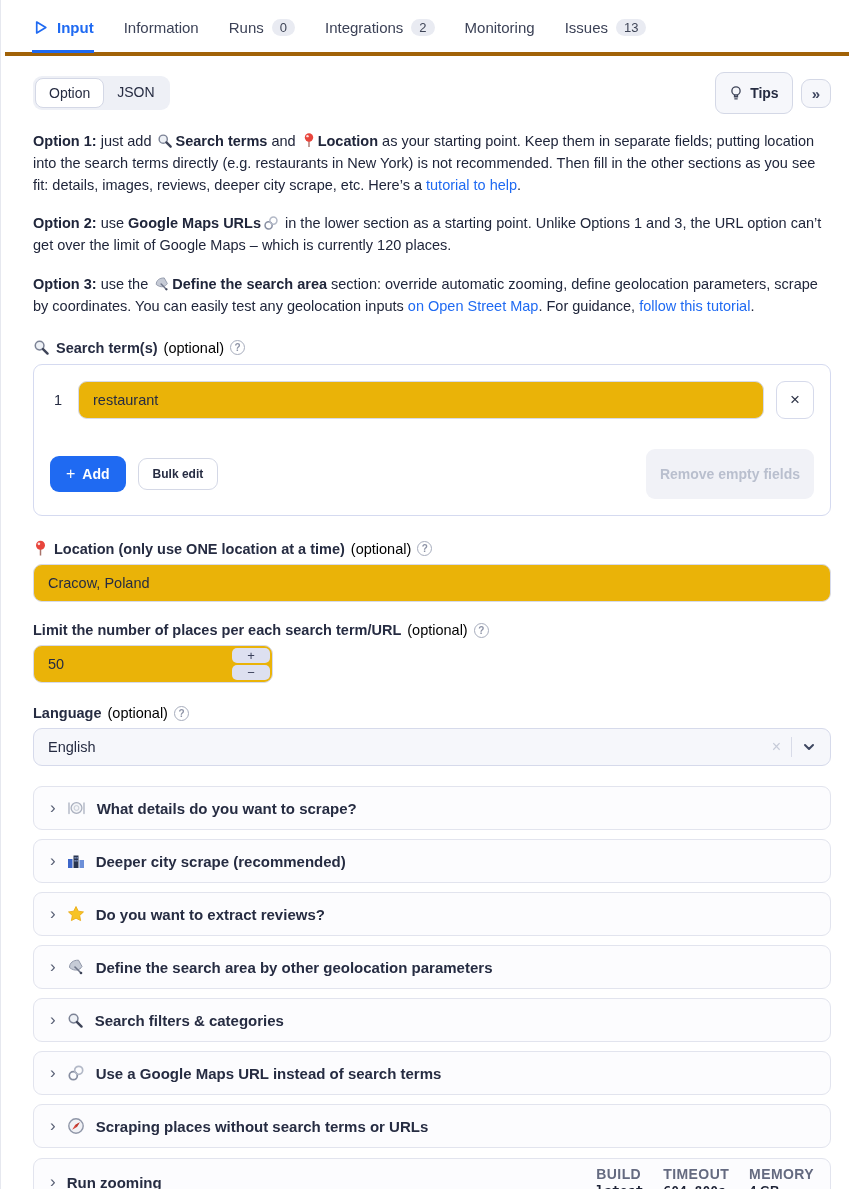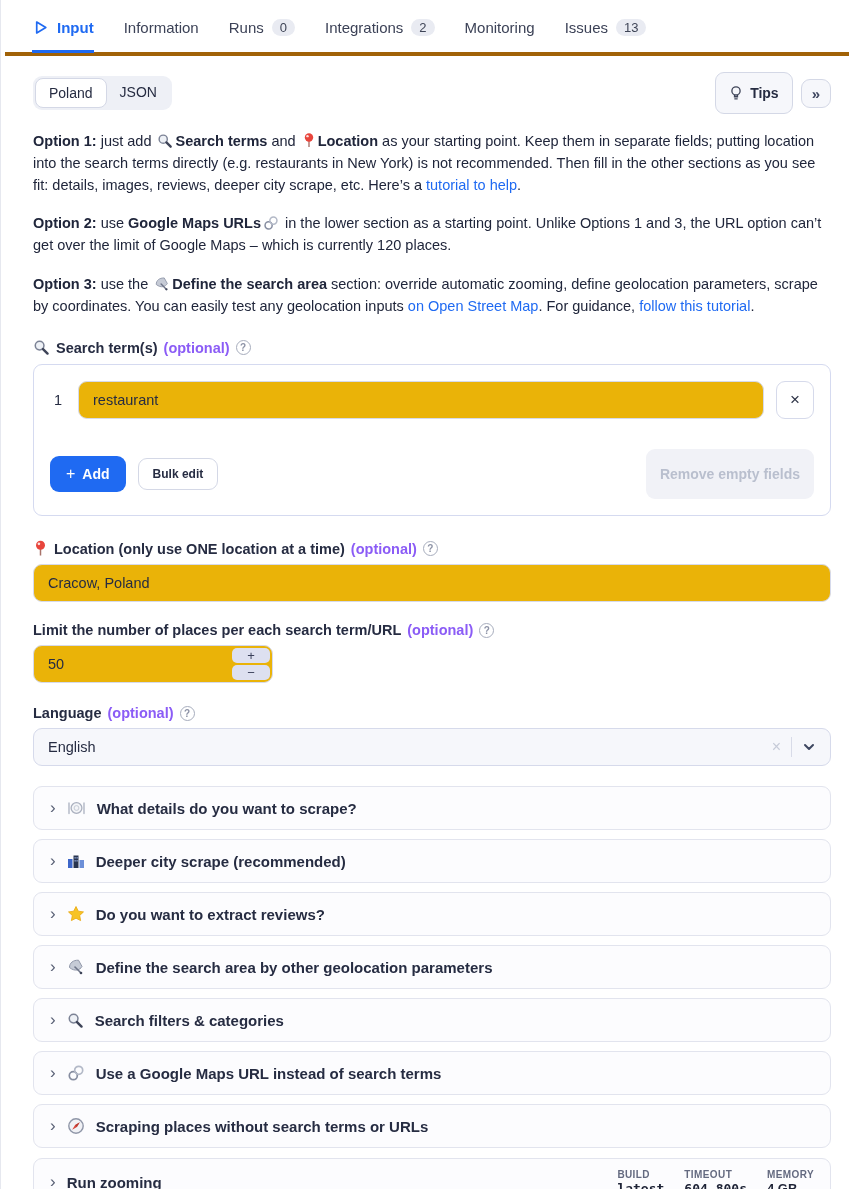--- a/index.html
+++ b/index.html
@@ -30,21 +30,21 @@
 
   
   .para { margin-top:17px; font-size:14.5px; line-height:1.5; color:#20263b; }
   .para b { font-weight:700; }
   .para a { color:#1f6af2; text-decoration:none; cursor:pointer; }
   .inline-ic { display:inline-block; vertical-align:-3px; margin:0 2px; }
 
   
   .field-label { display:flex; align-items:center; gap:6px; font-size:14.5px;
     font-weight:700; margin-top:22px; }
-  .optional { color:#8b5cf6; font-weight:700;text-align:right; }
+  .optional { color:#000000; font-weight:400;text-align:right; }
   .help { width:15px; height:15px; border-radius:50%; border:1.3px solid #a7adbd;
     color:#8d93a6; font-size:10px; font-weight:700; display:inline-flex;
     align-items:center; justify-content:center; cursor:pointer; flex:none; }
 
   
   .text-input { height:38px; background:#eab308; border:1px solid #d6daeb;
     border-radius:9px; font-size:14.5px; color:#262c42; padding:0 14px; width:100%;
     font-family:"Liberation Sans", sans-serif; outline:none; }
   .mt7 { margin-top:7px; }
 
@@ -86,21 +86,21 @@
   
   .section { display:flex; align-items:center; gap:11px; height:44px; margin-top:9px;
     background:#fcfcfe; border:1px solid #e2e4ee; border-radius:9px; padding:0 16px;
     cursor:pointer; }
   .section.first { margin-top:20px; }
   .chev { color:#596075; font-size:17px; line-height:1; transform:translateY(-1px); }
   .section-label { font-size:15px; font-weight:600; color:#262c42; }
   .section.run { height:48px; margin-top:10px; }
   .stats { margin-left:auto; display:flex; gap:20px; }
   .stat { display:flex; flex-direction:column; align-items:flex-start; gap:1px; }
-  .stat-label { font-size:10px; font-weight:700; color:#646a80; letter-spacing:.4px; }
+  .stat-label { font-size:14px; font-weight:700; color:#646a80; letter-spacing:.4px; }
   .stat-value { font-size:13px; font-weight:700; color:#1e2336;
     font-family:"DejaVu Sans Mono", monospace; }
   .stat-value.sans { font-family:"Liberation Sans", sans-serif; }
   svg { display:block; }
 </style>
 </head>
 <body>
 
 <div class="page">
 
@@ -130,21 +130,21 @@
     <div class="tab">
       <span>Issues</span>
       <span class="badge">13</span>
     </div>
   </div>
 
   <div class="page-inner">
     
     <div class="toolbar">
       <div class="seg">
-        <div class="seg-btn selected">Poland</div>
+        <div class="seg-btn selected">Option</div>
         <div class="seg-btn">JSON</div>
       </div>
       <div class="toolbar-right">
         <button class="btn-light">
           <span>
             <svg width="14" height="16" viewBox="0 0 16 18">
                 <circle cx="8" cy="6.6" r="4.7" fill="none" stroke="#3e4458" stroke-width="1.5"></circle>
                 <path d="M6.3 11v2.3h3.4V11" fill="none" stroke="#3e4458" stroke-width="1.5"></path>
                 <line x1="6.1" y1="15.7" x2="9.9" y2="15.7" stroke="#3e4458" stroke-width="1.4"></line>
               </svg>

